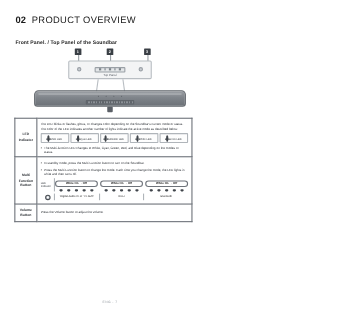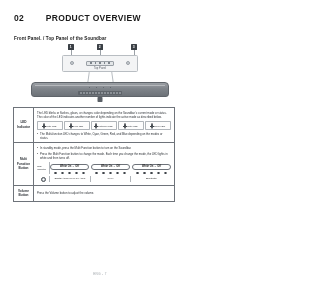--- a/index.html
+++ b/index.html
@@ -7,25 +7,25 @@
     width: 200px; height: 284px;
     background: #ffffff;
     font-family: "Liberation Sans", sans-serif;
     color: #1a1a1a;
     overflow: hidden;
   }
   .page { position: relative; width: 200px; height: 284px; padding: 0; }
 
   
   .chapter-head {
-    display: flex; align-items: baseline; gap: 22px;
+    display: flex; align-items: baseline; gap: 5px;
     padding: 13px 0 0 14px;
   }
   .chapter-num { font-size: 8.5px; font-weight: bold; letter-spacing: .2px; }
-  .chapter-title { font-size: 8.5px; font-weight: bold; letter-spacing: .3px; }
+  .chapter-title { font-size: 8.5px; font-weight: normal; letter-spacing: .3px; }
 
   .section-title {
     padding: 13px 0 0 14px;
     font-size: 4.6px; font-weight: bold; letter-spacing: .1px;
   }
 
   
   .diagram { position: relative; height: 64px; margin-top: 3px; }
 
   .callout {

